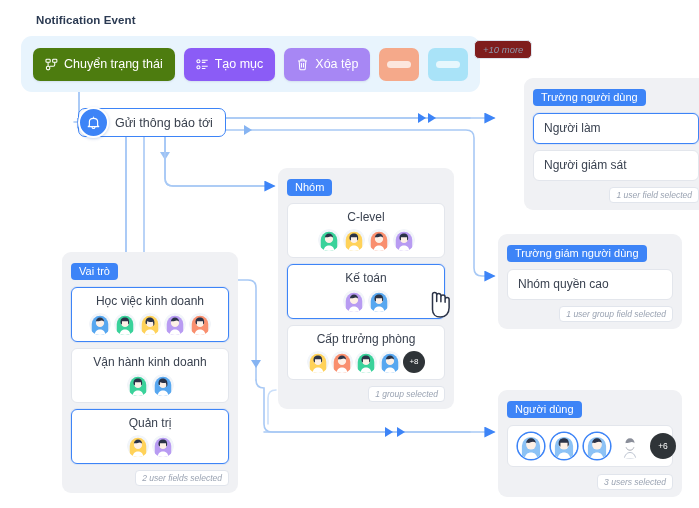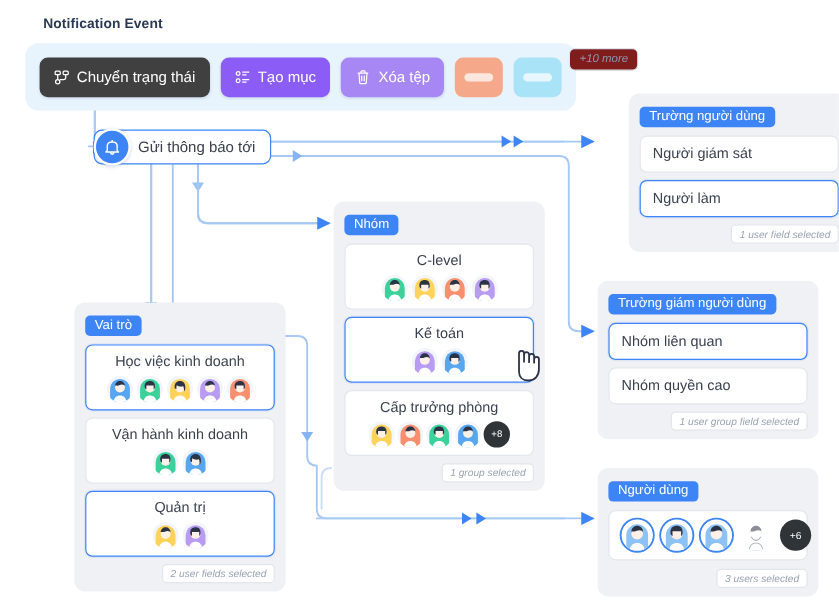--- a/index.html
+++ b/index.html
@@ -49,21 +49,21 @@
     display: flex;
     align-items: center;
     gap: 6px;
     padding: 0 12px;
     color: #ffffff;
     font-size: 12.5px;
     white-space: nowrap;
     box-shadow: 0 1px 2px rgba(30,60,110,.10);
   }
   .ev-btn .ev-ico { display: flex; align-items: center; }
-  .ev-green  { background: #404040; }
+  .ev-green  { background: #4d7c0f; }
   .ev-blue   { background: #8b5cf6; }
   .ev-purple { background: #a787f4; }
   .ev-ph {
     width: 45px; height: 33px; border-radius: 7px;
     display: flex; align-items: center; justify-content: center;
   }
   .ev-ph.salmon { background: #f5a98a; }
   .ev-ph.cyan   { background: #a9e3f8; }
   .ev-ph i {
     display: block; width: 24px; height: 7px; border-radius: 4px;
@@ -547,36 +547,33 @@
       </div>
     </div>
 
     <div class="footer-chip">
       <span>1 group selected</span>
     </div>
   </div>
 
   <div class="panel" id="panel-ufield">
     <div class="panel-tag">Trường người dùng</div>
+    <div class="opt sel left">
+      <span class="opt-label">Người làm</span>
+    </div>
     <div class="opt left">
       <span class="opt-label">Người giám sát</span>
     </div>
-    <div class="opt sel left">
-      <span class="opt-label">Người làm</span>
-    </div>
     <div class="footer-chip">
       <span>1 user field selected</span>
     </div>
   </div>
 
   <div class="panel" id="panel-gfield">
     <div class="panel-tag">Trường giám người dùng</div>
-    <div class="opt sel left">
-      <span class="opt-label">Nhóm liên quan</span>
-    </div>
     <div class="opt left">
       <span class="opt-label">Nhóm quyền cao</span>
     </div>
     <div class="footer-chip">
       <span>1 user group field selected</span>
     </div>
   </div>
 
   <div class="panel" id="panel-users">
     <div class="panel-tag">Người dùng</div>

